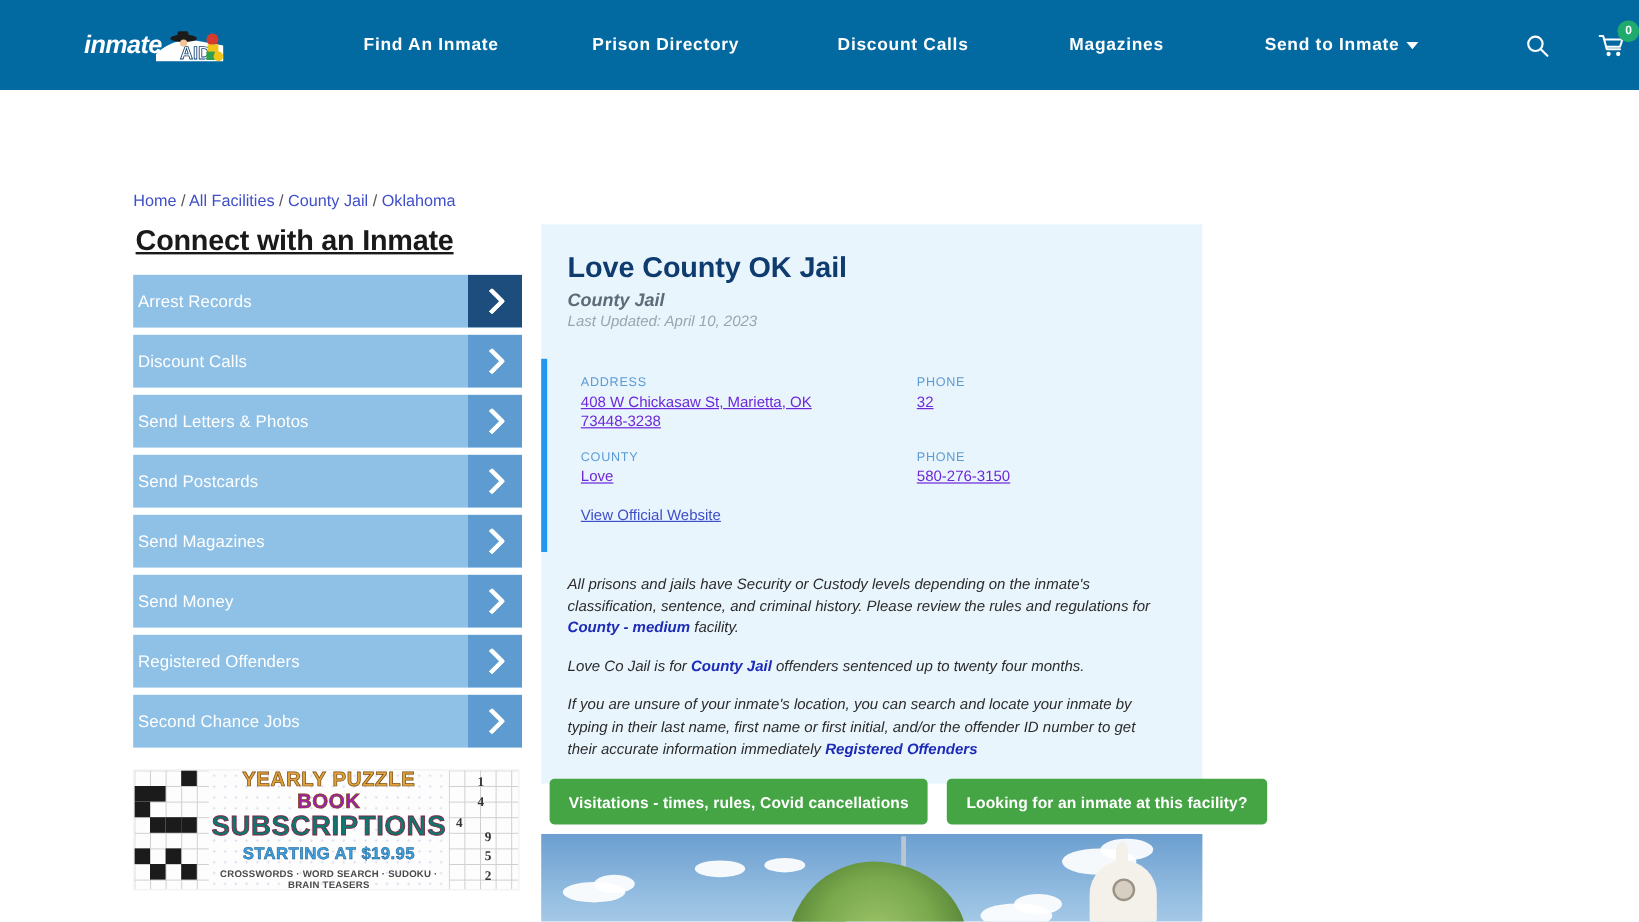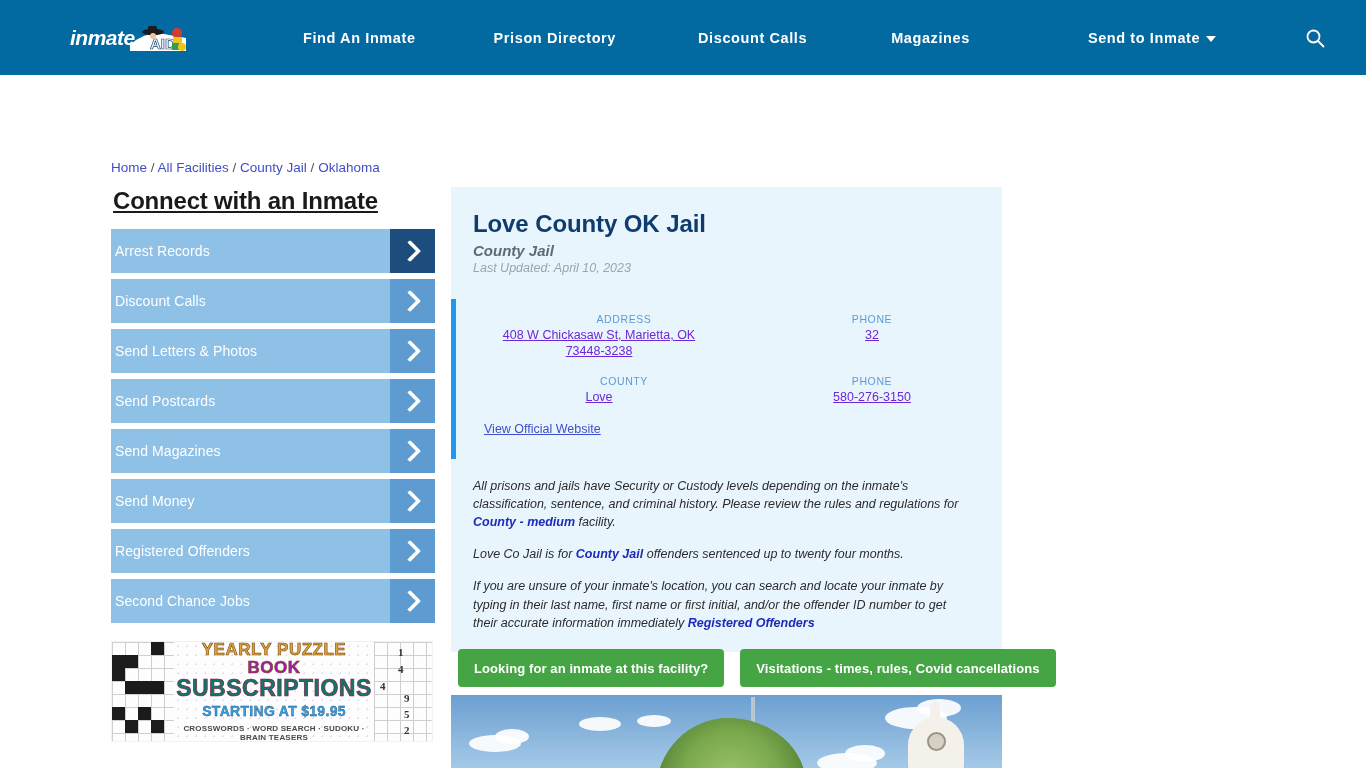--- a/index.html
+++ b/index.html
@@ -54,21 +54,21 @@
     letter-spacing: 0.6px;
     text-decoration: none;
     white-space: nowrap;
     cursor: pointer;
     padding: 6px 2px;
   }
   .nav-link.l0 { margin-left: 12px; }
   .nav-link.l1 { margin-left: 74px; }
   .nav-link.l2 { margin-left: 78px; }
   .nav-link.l3 { margin-left: 80px; }
-  .nav-link.l4 { margin-left: 114px; text-align: center; }
+  .nav-link.l4 { margin-left: 80px; text-align: center; }
   .caret {
     display: inline-block;
     margin-left: 6px;
     border-left: 5px solid transparent;
     border-right: 5px solid transparent;
     border-top: 6px solid #ffffff;
     vertical-align: middle;
   }
   .nav-icons {
     display: flex;
@@ -240,21 +240,20 @@
   .info-block {
     position: relative;
     margin: 0 22px 0 0;
     padding: 14px 0 22px 28px;
     border-left: 5px solid #2196f3;
   }
   .info-grid {
     display: grid;
     grid-template-columns: 280px 1fr;
     row-gap: 16px;
-    text-align: center;
   }
   .info-label {
     font-size: 10.5px;
     color: #5b9bd5;
     letter-spacing: 0.6px;
     margin-bottom: 3px;
   }
   .info-value {
     font-size: 12.5px;
     color: #6d28d9;
@@ -550,22 +549,22 @@
     </div>
 
     <div class="desc">
       <p><span>All prisons and jails have Security or Custody levels depending on the inmate's classification, sentence, and criminal history. Please review the rules and regulations for </span><a>County - medium</a><span> facility.</span></p>
       <p><span>Love Co Jail is for </span><a>County Jail</a><span> offenders sentenced up to twenty four months.</span></p>
       <p><span>If you are unsure of your inmate's location, you can search and locate your inmate by typing in their last name, first name or first initial, and/or the offender ID number to get their accurate information immediately </span><a>Registered Offenders</a><span></span></p>
     </div>
   </div>
 
   <div class="btn-row">
+    <button class="green-btn">Visitations - times, rules, Covid cancellations</button>
     <button class="green-btn">Looking for an inmate at this facility?</button>
-    <button class="green-btn">Visitations - times, rules, Covid cancellations</button>
   </div>
 
   <div class="photo">
     <div class="cloud" style="left:18px;  top:40px;  width:52px; height:17px;"></div>
     <div class="cloud" style="left:44px;  top:34px;  width:34px; height:15px;"></div>
 
     <div class="cloud" style="left:128px; top:22px;  width:42px; height:14px;"></div>
 
     <div class="cloud" style="left:186px; top:20px;  width:34px; height:12px;"></div>
     <div class="cloud" style="left:366px; top:58px;  width:60px; height:20px;"></div>

